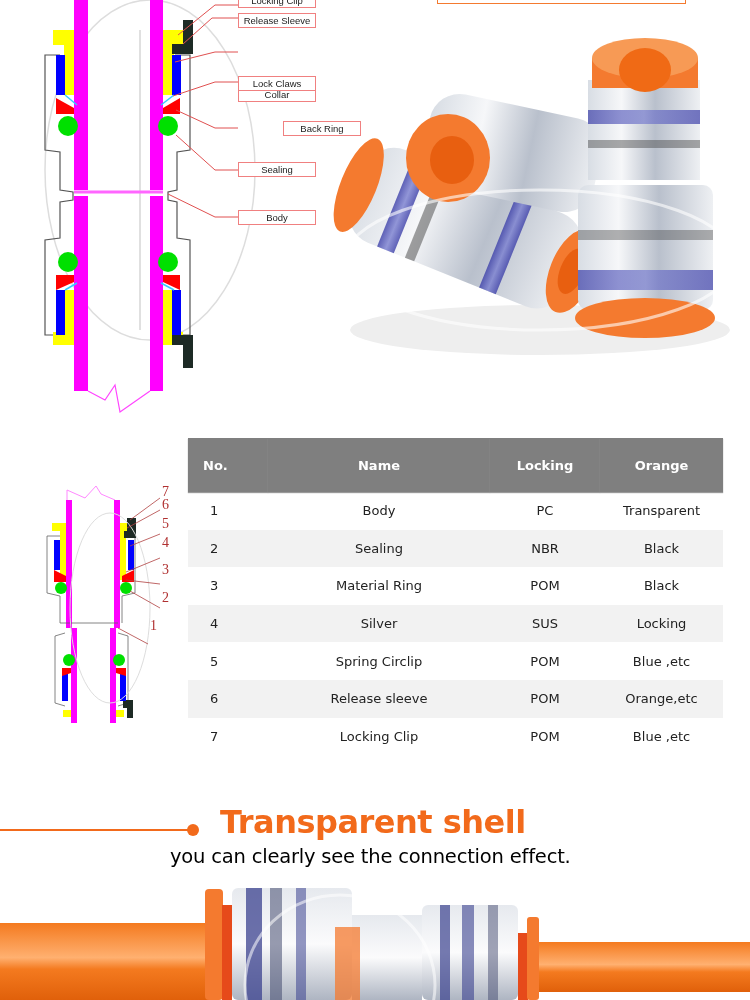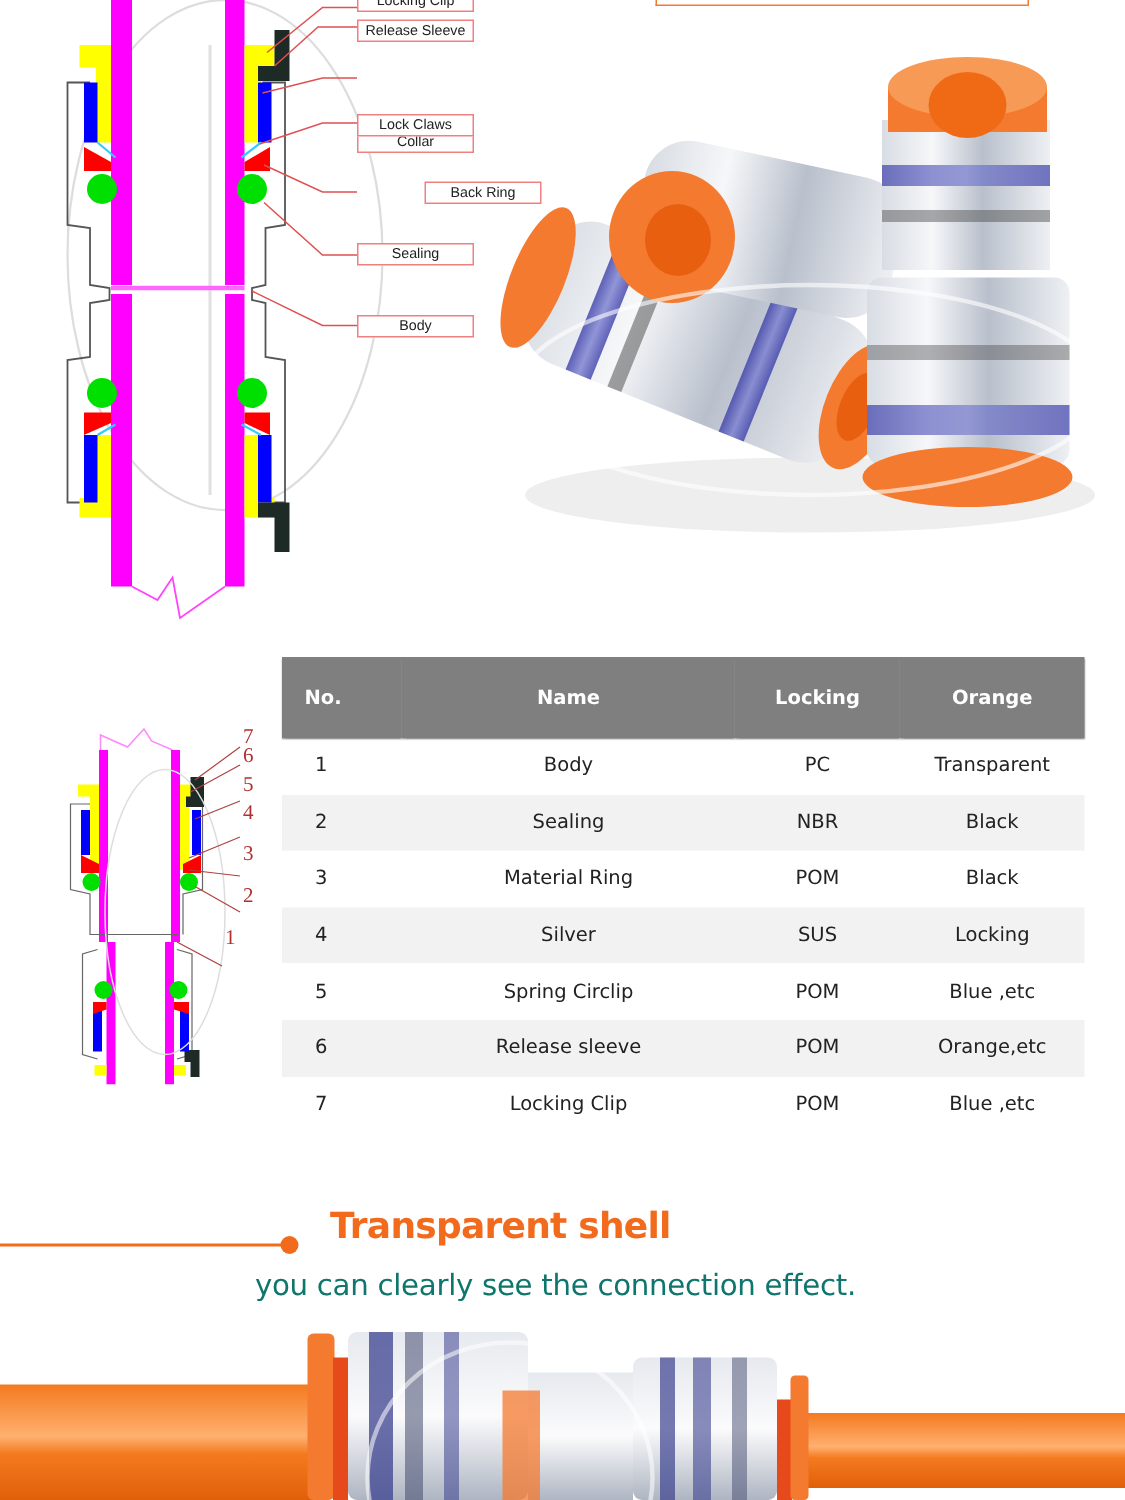--- a/index.html
+++ b/index.html
@@ -31,25 +31,25 @@
   .spec-table th:first-child { text-align: left; padding-left: 15px; }
   .spec-table td { font-size: 13px; color: #222; height: 37.6px; text-align: center; }
   .spec-table td:first-child { text-align: left; padding-left: 22px; }
   .spec-table tr.alt td { background: #f2f2f2; }
   .col-no { width: 80px; } .col-name { width: 222px; } .col-mat { width: 110px; } .col-col { width: 123px; }
 
   
   .headline-line { position: absolute; left: 0; top: 829px; width: 192px; height: 2px; background: #f26a1b; }
   .headline-dot { position: absolute; left: 187px; top: 824px; width: 12px; height: 12px; border-radius: 50%; background: #f26a1b; }
   .headline-title {
-    position: absolute; left: 220px; top: 803px; font-size: 24px; font-weight: bold; color: #f26a1b;
+    position: absolute; left: 220px; top: 803px; font-size: 32px; font-weight: bold; color: #f26a1b;
     font-family: "DejaVu Sans", sans-serif; letter-spacing: -0.5px; white-space: nowrap;
   }
   .headline-sub {
-    position: absolute; left: 170px; top: 845px; font-size: 19.5px; color: #0f766e;
+    position: absolute; left: 170px; top: 845px; font-size: 19.5px; color: #000000;
     font-family: "DejaVu Sans", sans-serif; white-space: nowrap; letter-spacing: -0.2px;
   }
 
   
   .bottom-photo { position: absolute; left: 0; top: 875px; width: 750px; height: 125px; overflow: hidden; }
 </style>
 </head>
 <body>
 
 <div class="top-diagram">

